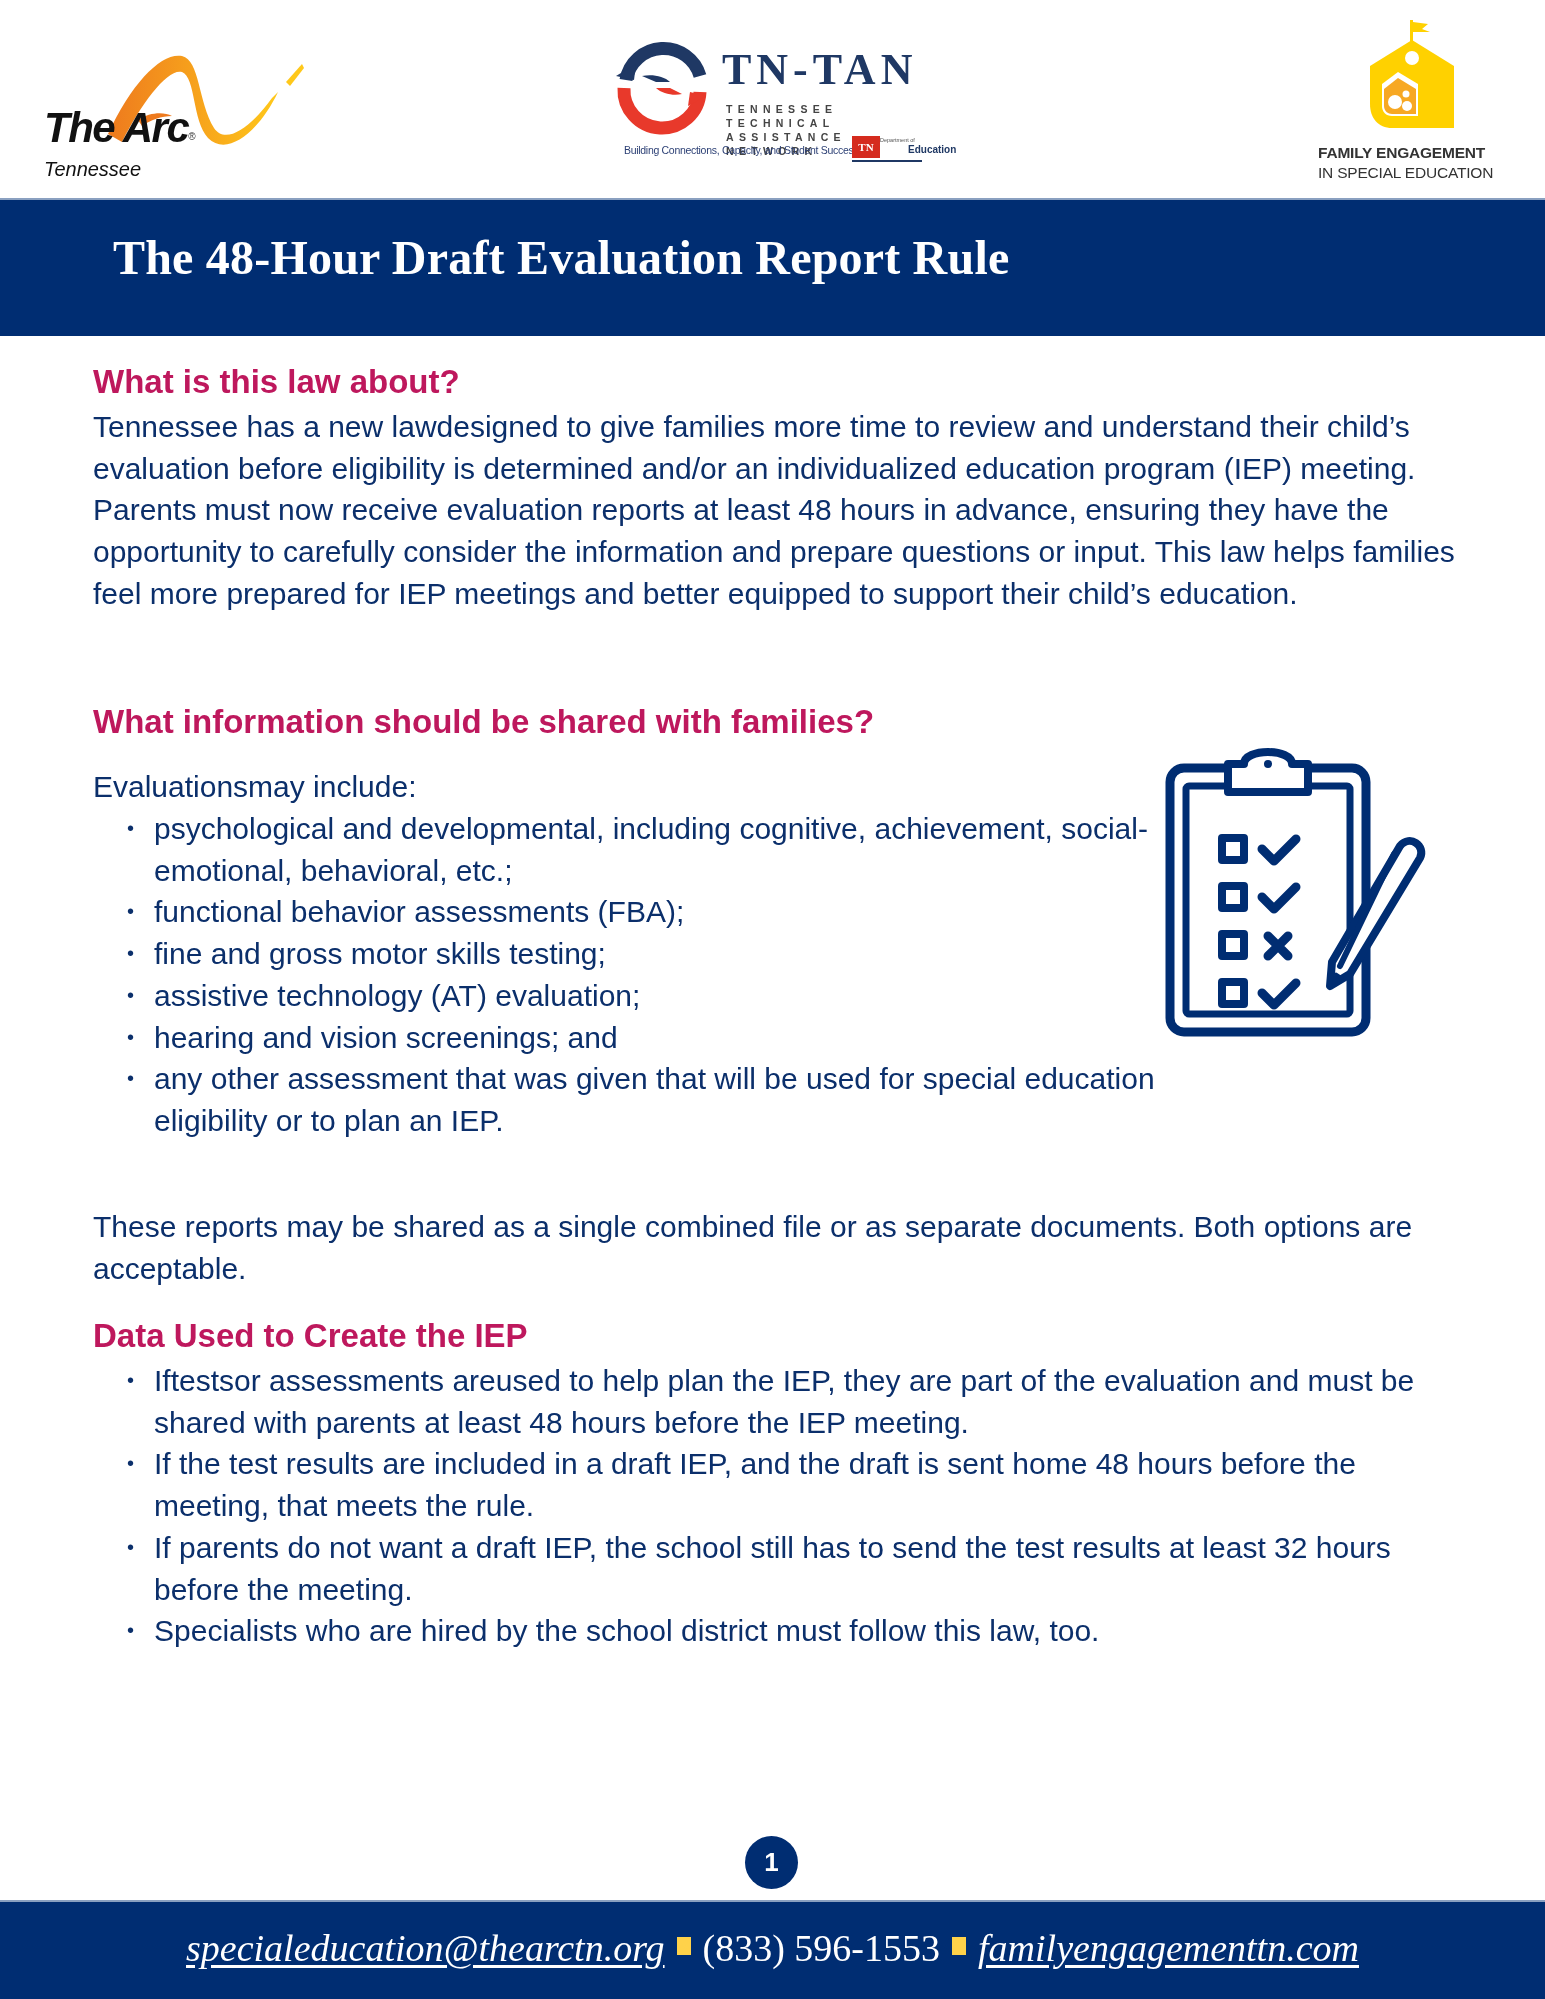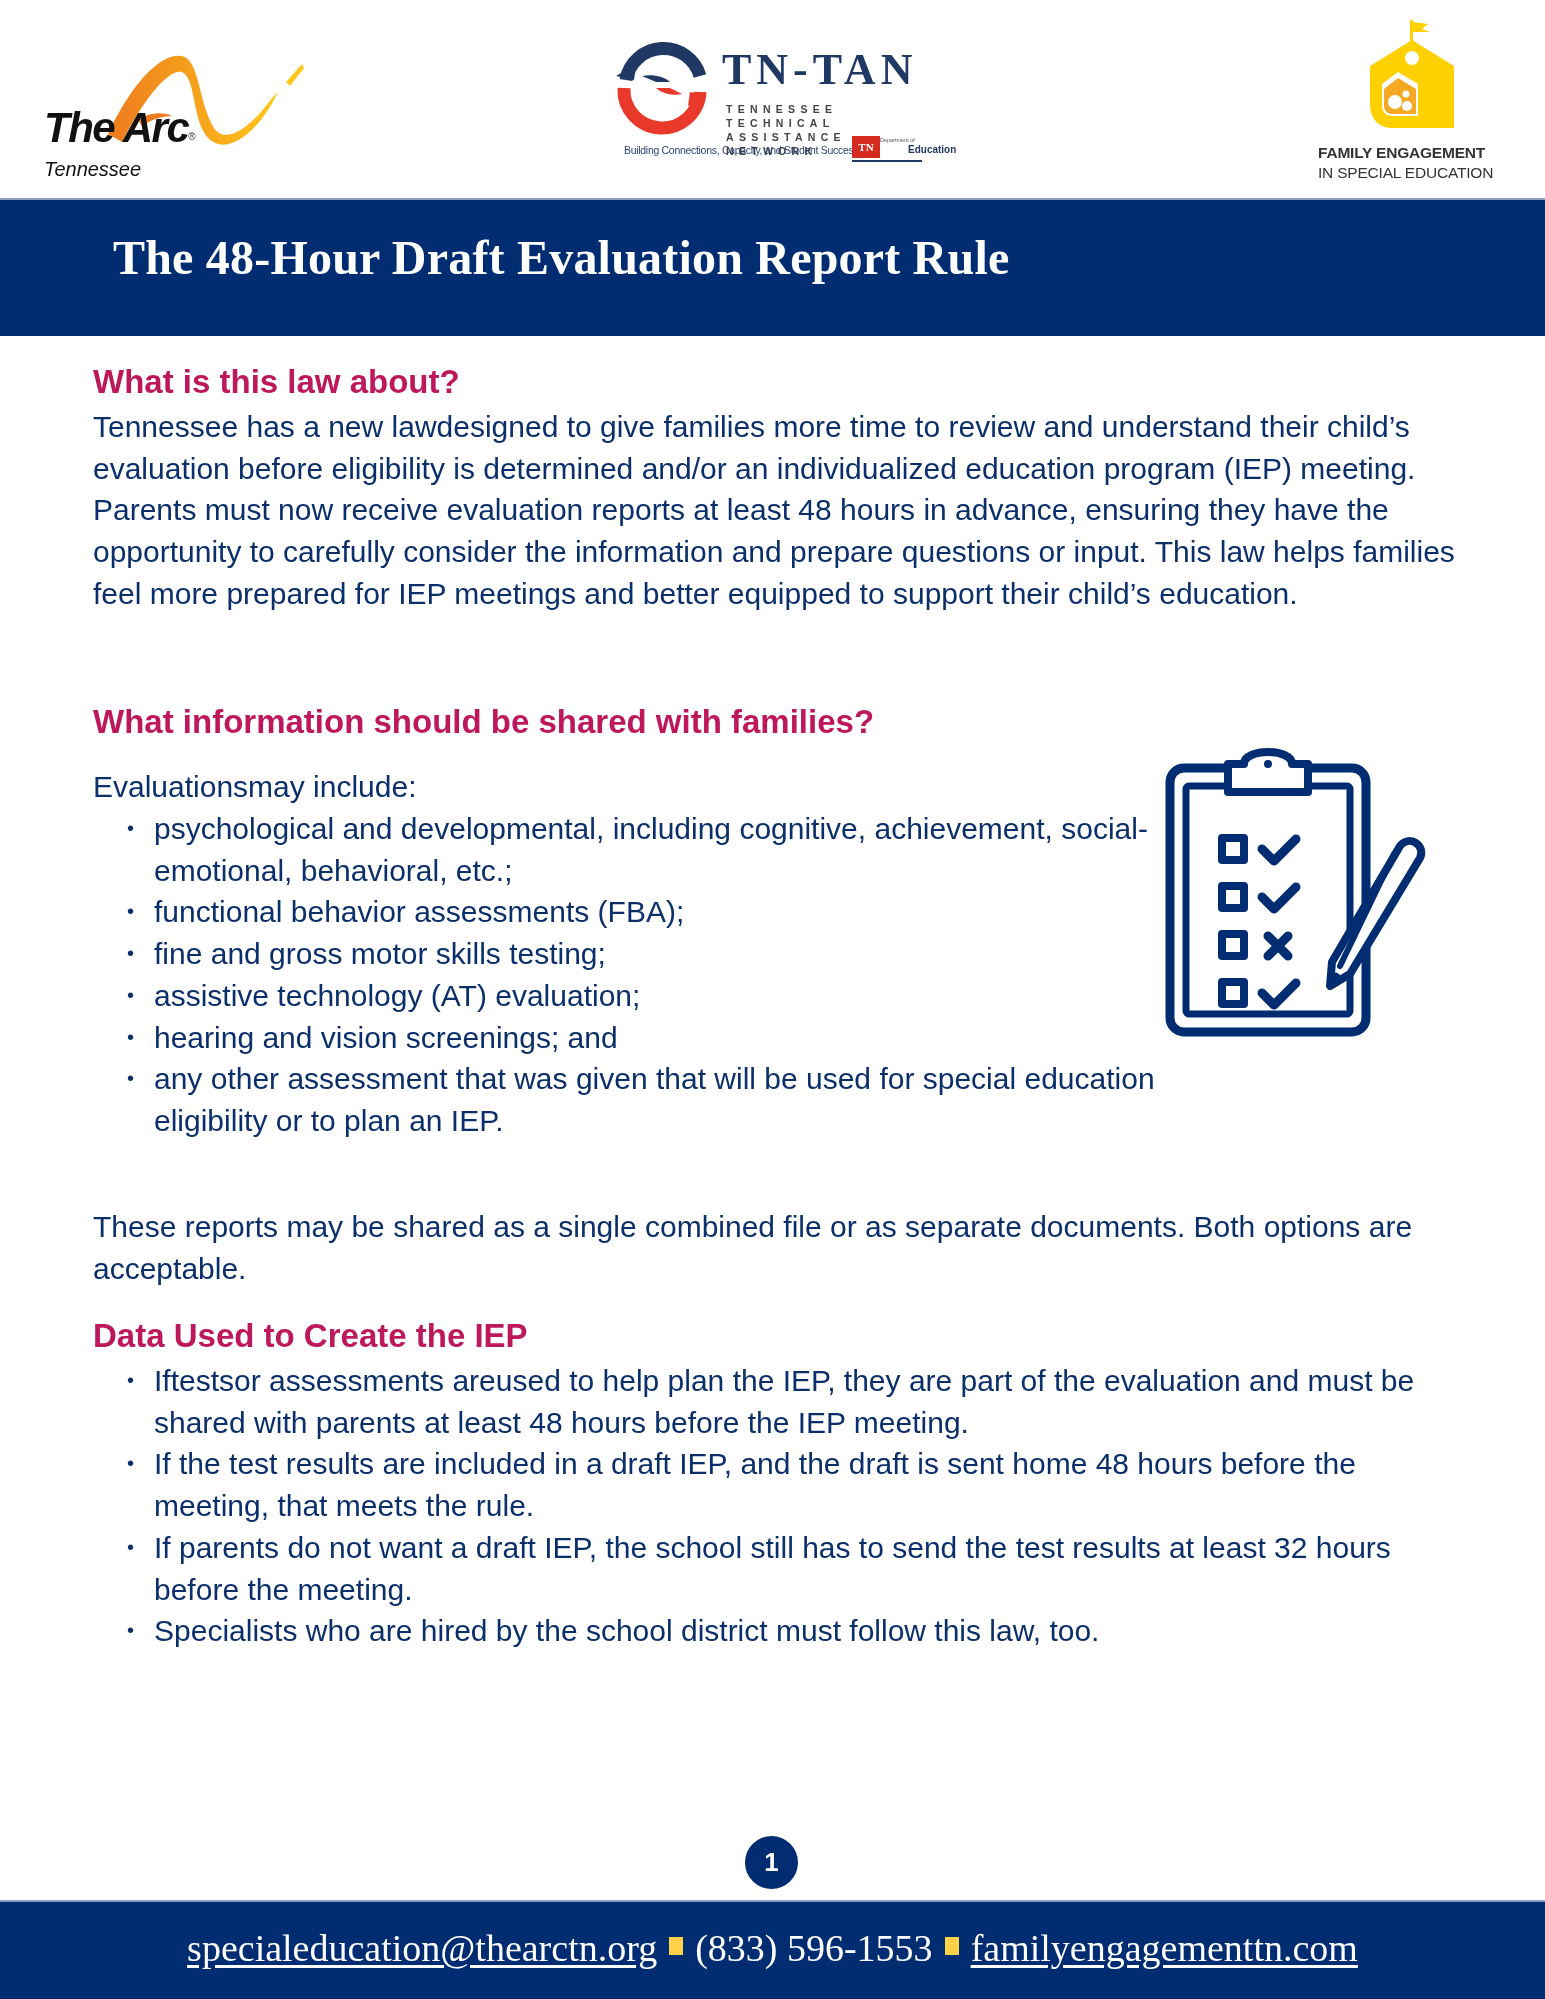--- a/index.html
+++ b/index.html
@@ -47,21 +47,21 @@
   .p-reports { position: absolute; left: 93px; top: 1206px; width: 1400px; }
   .h-data { position: absolute; left: 93px; top: 1314px; }
   .data-list { position: absolute; left: 93px; top: 1360px; width: 1340px; }
 
   .clipboard { position: absolute; left: 1164px; top: 742px; width: 270px; height: 300px; }
 
   
   .page-num { position: absolute; left: 745px; top: 1836px; width: 53px; height: 53px; border-radius: 50%; background: #002d72; color: #fff; font-size: 26px; font-weight: bold; text-align: center; line-height: 53px; }
   .footer { position: absolute; left: 0; top: 1900px; width: 1545px; height: 99px; background: #002d72; border-top: 2px solid #8aa0c0; }
   .footer-row { position: absolute; left: 0; top: 24px; width: 1545px; text-align: center; font-family: "Liberation Serif", serif; font-size: 38px; color: #fff; white-space: nowrap; }
-  .footer-row a { color: #fff; text-decoration: underline; text-underline-offset: 4px; }
+  .footer-row a { color: #fff; text-decoration: underline; text-underline-offset: 4px; font-style: italic; }
   .sep { display: inline-block; width: 14px; height: 18px; background: #ffd24a; margin: 0 12px; vertical-align: 6px; }
 </style>
 </head>
 <body>
 
 <div class="logo-bar">
   <div class="arc-logo">
     <svg class="arc-swoosh" viewBox="0 0 210 110">
       <defs>
         <linearGradient id="ag" x1="0" x2="1" y1="0" y2="0">

